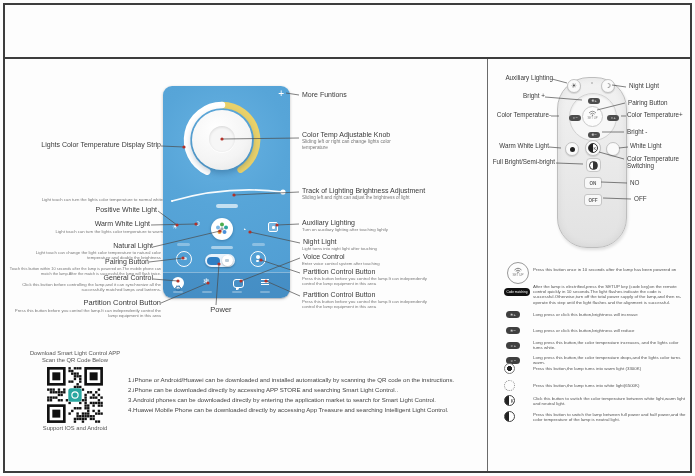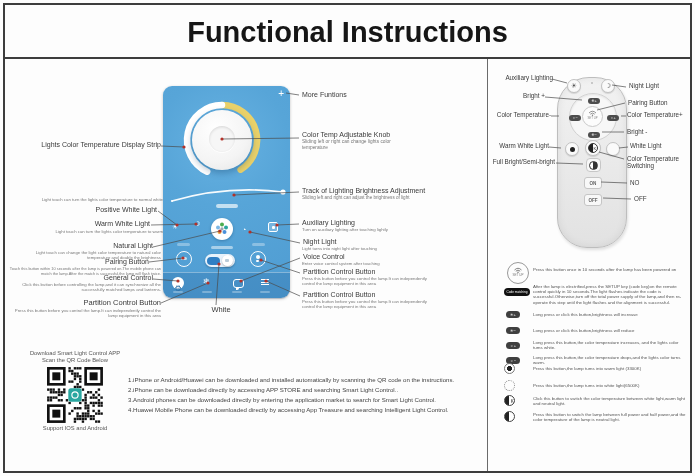--- a/index.html
+++ b/index.html
@@ -63,21 +63,20 @@
   #methods .h{font-size:7.4px;font-weight:bold;color:#333;margin-bottom:4px;}
   #methods .i{font-size:6.1px;color:#444;line-height:10px;}
   svg{display:block;}
   #overlay{position:absolute;left:0;top:0;pointer-events:none;}
 </style>
 </head>
 <body>
 
 <div id="page">
   <div id="frame"></div>
-  <div id="title">Functional Instructions</div>
   <div id="hrule"></div>
   <div id="vdivider"></div>
 
   <div id="phone">
     <div class="abs" style="right:6px;top:2px;color:#fff;font-size:10px;">+</div>
 
     <svg width="127" height="212" viewBox="0 0 127 212">
       <path d="M 59 19 A 35 35 0 0 1 77.6 83.7" stroke="#e9d169" stroke-width="6.5" fill="none" stroke-linecap="round"></path>
       <path d="M 44.2 85.7 A 35 35 0 0 1 59 19" stroke="#ffffff" stroke-width="6.5" fill="none" stroke-linecap="round"></path>
       <path d="M 9 115 Q 64 99 120 106" stroke="#ffffff" stroke-width="1.6" fill="none" opacity="0.95"></path>
@@ -167,21 +166,21 @@
   <div class="abs t" style="left:302px;top:219px;width:120px;">Auxiliary Lighting</div>
   <div class="abs d" style="left:302px;top:227px;width:170px;">Turn on auxiliary lighting after touching lightly</div>
   <div class="abs t" style="left:303px;top:238px;width:120px;">Night Light</div>
   <div class="abs d" style="left:302px;top:246px;width:170px;">Light turns into night light after touching</div>
   <div class="abs t" style="left:303px;top:253px;width:120px;">Voice Control</div>
   <div class="abs d" style="left:302px;top:261px;width:170px;">Enter voice control system after touching</div>
   <div class="abs t" style="left:303px;top:268px;width:140px;">Partition Control Button</div>
   <div class="abs d" style="left:302px;top:276px;width:125px;">Press this button before you control the lamp.It can independently control the lamp equipment in this area</div>
   <div class="abs t" style="left:303px;top:291px;width:140px;">Partition Control Button</div>
   <div class="abs d" style="left:302px;top:299px;width:125px;">Press this button before you control the lamp.It can independently control the lamp equipment in this area</div>
-  <div class="abs t" style="left:196px;top:306px;width:50px;text-align:center;font-size:7.5px;">White</div>
+  <div class="abs t" style="left:196px;top:306px;width:50px;text-align:center;font-size:7.5px;">Power</div>
 
   <div id="qrwrap">
     <div class="qr-t">Download Smart Light Control APP</div>
     <div class="qr-t">Scan the QR Code Below</div>
     <svg width="56" height="56" viewBox="0 0 53.6 53.6" style="margin:3px auto 2px auto;">
       <rect x="0" y="0" width="53.6" height="53.6" fill="#fff"></rect>
       <g class="finders" fill="#111">
         <rect x="0" y="0" width="17.85" height="17.85"></rect>
           <rect x="2.55" y="2.55" width="12.75" height="12.75" fill="#fff"></rect>
           <rect x="5.1" y="5.1" width="7.65" height="7.65"></rect>

